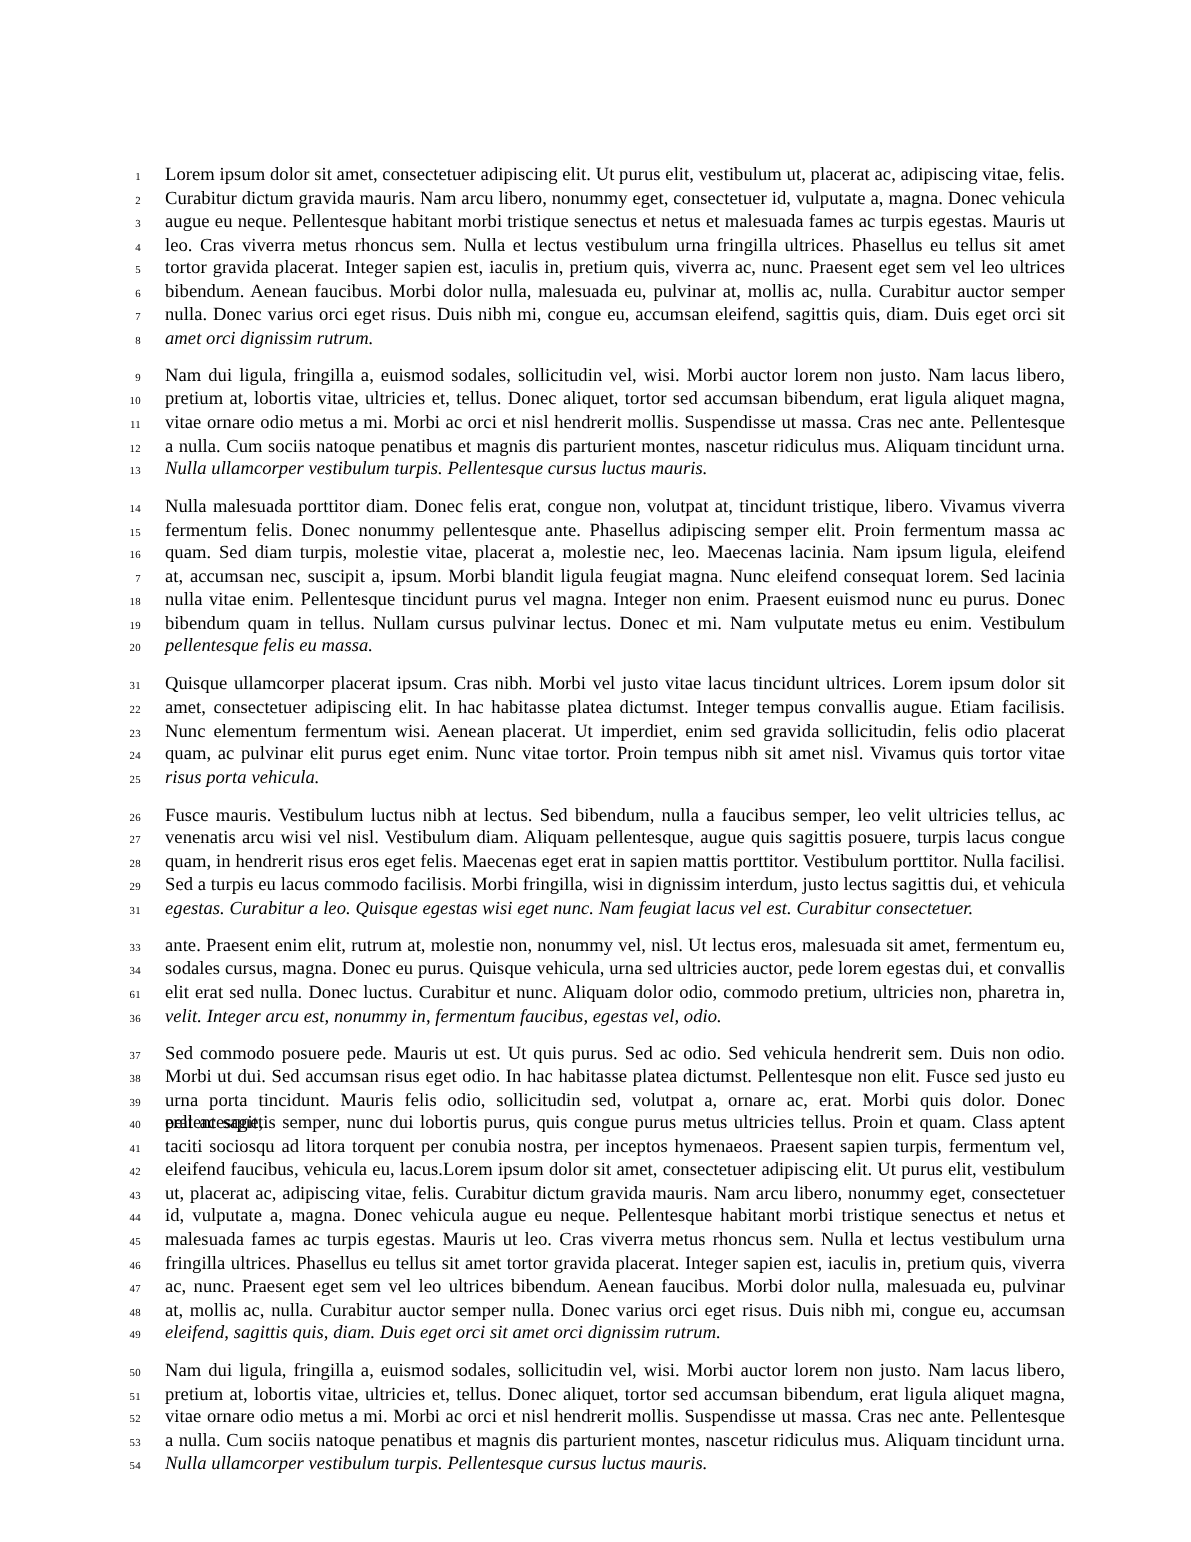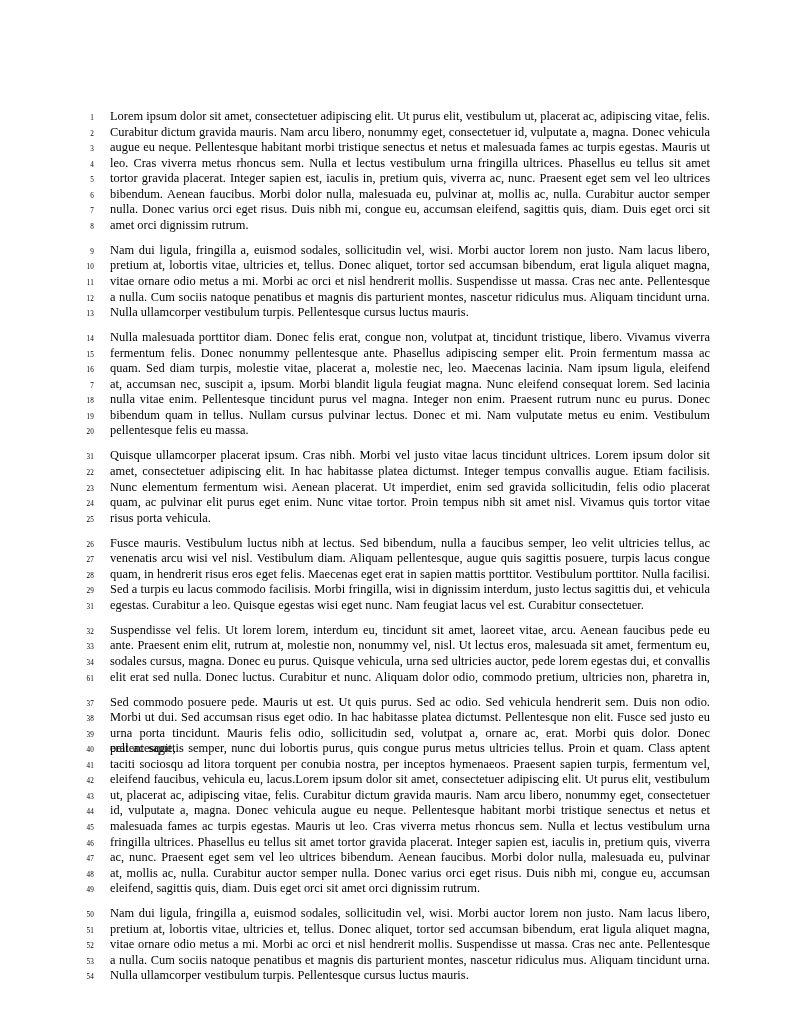--- a/index.html
+++ b/index.html
@@ -57,20 +57,21 @@
   
   .line-text.just {
     white-space: normal;
     text-align: justify;
     text-align-last: justify;
   }
   .line-text.last {
     white-space: normal;
     text-align: left;
     text-align-last: left;
+    font-style: italic;
   }
 </style>
 </head>
 <body>
 
 <div id="page">
   <div class="doc-body">
       <div class="para">
         <div class="line-row">
           <span class="line-number">1</span>
@@ -139,21 +140,21 @@
         <div class="line-row">
           <span class="line-number">16</span>
           <span class="line-text just">quam. Sed diam turpis, molestie vitae, placerat a, molestie nec, leo. Maecenas lacinia. Nam ipsum ligula, eleifend</span>
         </div>
         <div class="line-row">
           <span class="line-number">7</span>
           <span class="line-text just">at, accumsan nec, suscipit a, ipsum. Morbi blandit ligula feugiat magna. Nunc eleifend consequat lorem. Sed lacinia</span>
         </div>
         <div class="line-row">
           <span class="line-number">18</span>
-          <span class="line-text just">nulla vitae enim. Pellentesque tincidunt purus vel magna. Integer non enim. Praesent rutrum nunc eu purus. Donec</span>
+          <span class="line-text just">nulla vitae enim. Pellentesque tincidunt purus vel magna. Integer non enim. Praesent euismod nunc eu purus. Donec</span>
         </div>
         <div class="line-row">
           <span class="line-number">19</span>
           <span class="line-text just">bibendum quam in tellus. Nullam cursus pulvinar lectus. Donec et mi. Nam vulputate metus eu enim. Vestibulum</span>
         </div>
         <div class="line-row">
           <span class="line-number">20</span>
           <span class="line-text last">pellentesque felis eu massa.</span>
         </div>
       </div>
@@ -196,34 +197,34 @@
           <span class="line-number">29</span>
           <span class="line-text just">Sed a turpis eu lacus commodo facilisis. Morbi fringilla, wisi in dignissim interdum, justo lectus sagittis dui, et vehicula</span>
         </div>
         <div class="line-row">
           <span class="line-number">31</span>
           <span class="line-text last">egestas. Curabitur a leo. Quisque egestas wisi eget nunc. Nam feugiat lacus vel est. Curabitur consectetuer.</span>
         </div>
       </div>
       <div class="para">
         <div class="line-row">
-          <span class="line-number">32</span>
-          <span class="line-text just">Suspendisse vel felis. Ut lorem lorem, interdum eu, tincidunt sit amet, laoreet vitae, arcu. Aenean faucibus pede eu</span>
-        </div>
-        <div class="line-row">
           <span class="line-number">33</span>
           <span class="line-text just">ante. Praesent enim elit, rutrum at, molestie non, nonummy vel, nisl. Ut lectus eros, malesuada sit amet, fermentum eu,</span>
         </div>
         <div class="line-row">
           <span class="line-number">34</span>
           <span class="line-text just">sodales cursus, magna. Donec eu purus. Quisque vehicula, urna sed ultricies auctor, pede lorem egestas dui, et convallis</span>
         </div>
         <div class="line-row">
           <span class="line-number">61</span>
           <span class="line-text just">elit erat sed nulla. Donec luctus. Curabitur et nunc. Aliquam dolor odio, commodo pretium, ultricies non, pharetra in,</span>
+        </div>
+        <div class="line-row">
+          <span class="line-number">36</span>
+          <span class="line-text last">velit. Integer arcu est, nonummy in, fermentum faucibus, egestas vel, odio.</span>
         </div>
       </div>
       <div class="para">
         <div class="line-row">
           <span class="line-number">37</span>
           <span class="line-text just">Sed commodo posuere pede. Mauris ut est. Ut quis purus. Sed ac odio. Sed vehicula hendrerit sem. Duis non odio.</span>
         </div>
         <div class="line-row">
           <span class="line-number">38</span>
           <span class="line-text just">Morbi ut dui. Sed accumsan risus eget odio. In hac habitasse platea dictumst. Pellentesque non elit. Fusce sed justo eu</span>

